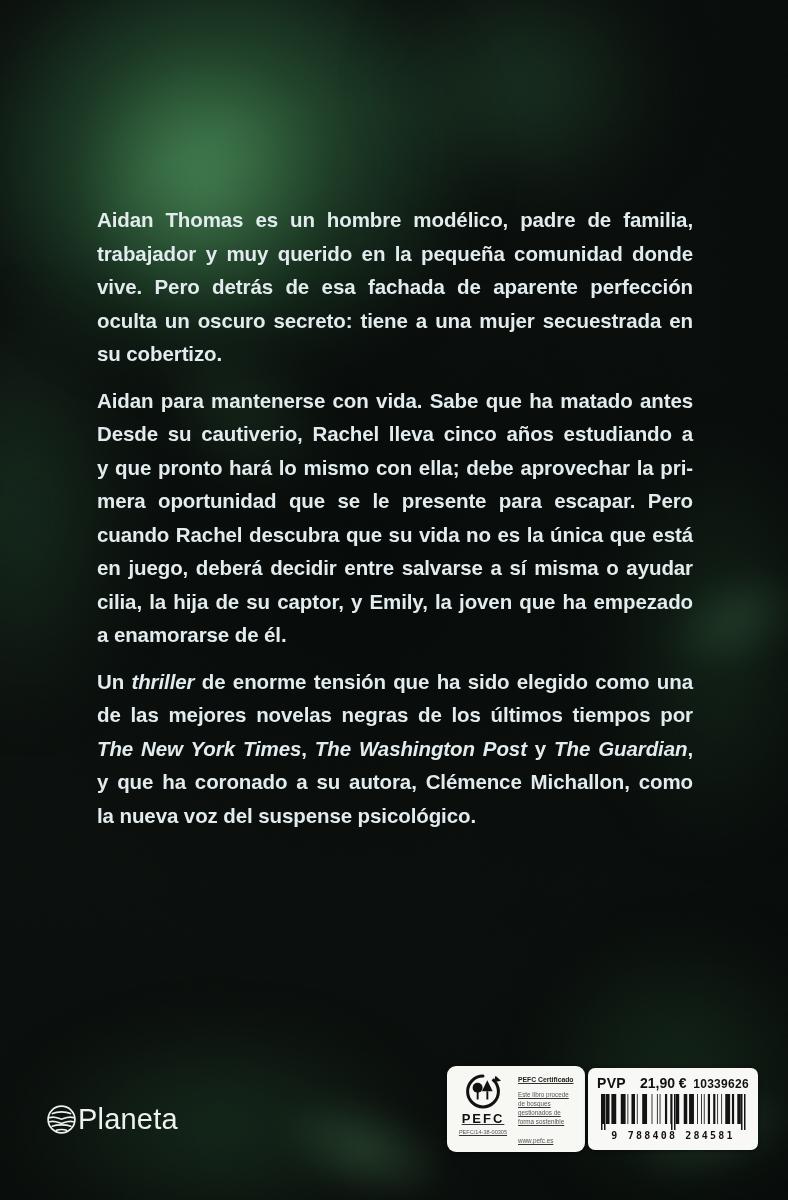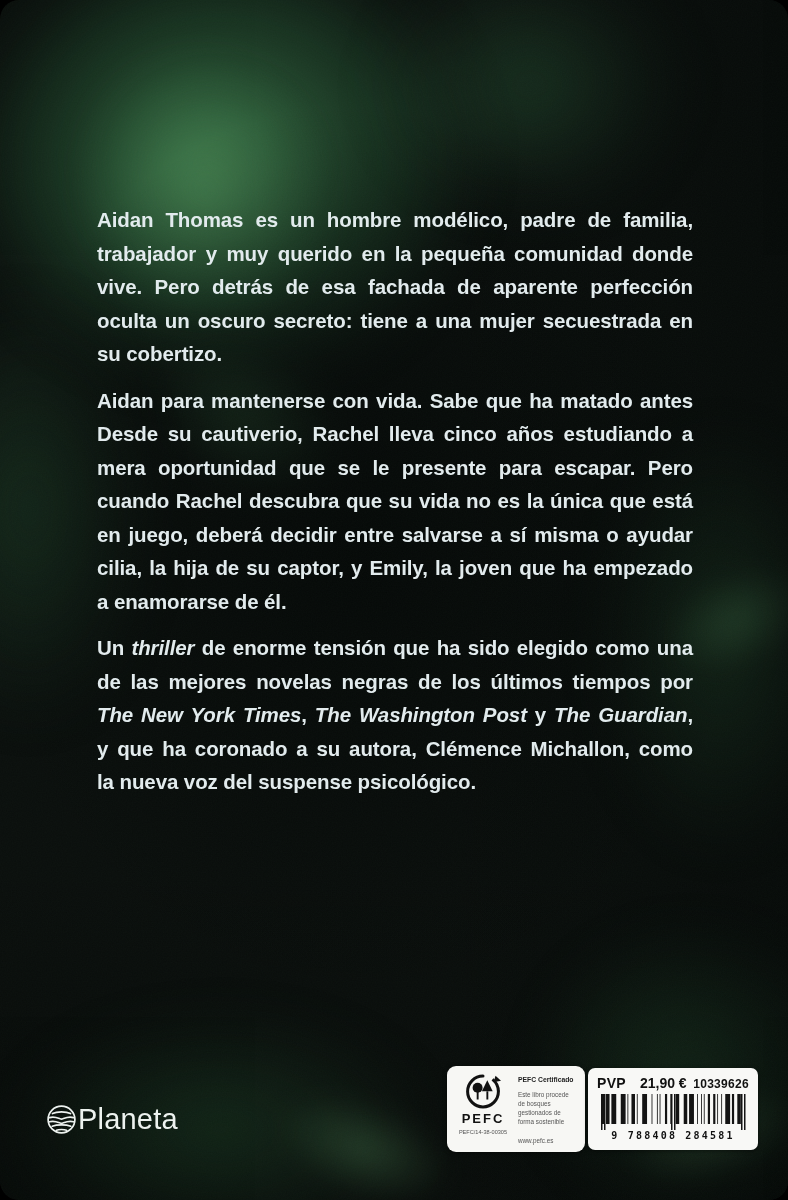--- a/index.html
+++ b/index.html
@@ -1,21 +1,20 @@
 <!DOCTYPE html>
 <html><head>
 <meta charset="utf-8">
 <style>
   * { margin:0; padding:0; box-sizing:border-box; }
   html,body { background:#000; }
   .cover {
     position:relative; width:788px; height:1200px;
     background:#0a0e0c; overflow:hidden;
     font-family:"Liberation Sans", sans-serif;
-    border-radius:19px;
   }
   
   .bg-layer { position:absolute; inset:0; z-index:0; }
   .blob { position:absolute; border-radius:50%; pointer-events:none; }
   .b1 { left:-120px; top:-140px; width:680px; height:600px;
         background:radial-gradient(closest-side, rgba(64,132,80,.75), rgba(38,88,54,.38) 55%, rgba(0,0,0,0) 76%);
         filter:blur(26px); }
   .b2 { left:40px; top:10px; width:330px; height:360px; border-radius:40% 60% 55% 45%;
         background:radial-gradient(closest-side, rgba(88,160,100,.55), rgba(50,105,64,.25) 60%, rgba(0,0,0,0) 78%);
         filter:blur(14px); transform:rotate(-18deg); }
@@ -65,21 +64,21 @@
   .line i { font-style:italic; }
   
   .publisher {
     position:absolute; z-index:3; left:46px; top:1103px;
     display:flex; align-items:center; gap:1px; color:#edf2ef;
   }
   .publisher-name { font-size:29px; font-weight:400; letter-spacing:.2px; }
   .pefc-box {
     position:absolute; z-index:3; left:447px; top:1066px; width:138px; height:86px;
     background:#f7f7f4; border-radius:9px; box-shadow:0 1px 4px rgba(0,0,0,.5);
-    display:flex; gap:7px; padding:7px 4px 6px 8px; color:#333;
+    display:flex; gap:7px; padding:7px 4px 6px 8px; color:#333;text-decoration:underline;
   }
   .pefc-left { width:56px; display:flex; flex-direction:column; align-items:center; }
   .pefc-word { font-size:13px; font-weight:700; letter-spacing:2px; color:#111; margin-top:1px; }
   .pefc-license { font-size:5.6px; color:#555; margin-top:3px; white-space:nowrap; }
   .pefc-right { flex:1; display:flex; flex-direction:column; padding-top:3px; }
   .pefc-title { font-size:6.8px; font-weight:700; color:#222; }
   .pefc-desc { font-size:6.3px; line-height:1.45; color:#555; margin-top:7px; width:58px; }
   .pefc-url { font-size:6.3px; color:#555; margin-top:auto; margin-bottom:2px; }
   .barcode-box {
     position:absolute; z-index:3; left:588px; top:1068px; width:170px; height:82px;
@@ -127,20 +126,21 @@
       <div class="para">
         <div class="line"><span>Aidan Thomas es un hombre modélico, padre de familia,</span></div>
         <div class="line"><span>trabajador y muy querido en la pequeña comunidad donde</span></div>
         <div class="line"><span>vive. Pero detrás de esa fachada de aparente perfección</span></div>
         <div class="line"><span>oculta un oscuro secreto: tiene a una mujer secuestrada en</span></div>
         <div class="line last"><span>su cobertizo.</span></div>
       </div>
       <div class="para">
         <div class="line"><span>Aidan para mantenerse con vida. Sabe que ha matado antes</span></div>
         <div class="line"><span>Desde su cautiverio, Rachel lleva cinco años estudiando a</span></div>
+        <div class="line"><span>y que pronto hará lo mismo con ella; debe aprovechar la pri-</span></div>
         <div class="line"><span>mera oportunidad que se le presente para escapar. Pero</span></div>
         <div class="line"><span>cuando Rachel descubra que su vida no es la única que está</span></div>
         <div class="line"><span>en juego, deberá decidir entre salvarse a sí misma o ayudar</span></div>
         <div class="line"><span>cilia, la hija de su captor, y Emily, la joven que ha empezado</span></div>
         <div class="line last"><span>a enamorarse de él.</span></div>
       </div>
       <div class="para">
         <div class="line"><span>Un </span><i>thriller</i><span> de enorme tensión que ha sido elegido como una</span></div>
         <div class="line"><span>de las mejores novelas negras de los últimos tiempos por</span></div>
         <div class="line"><i>The New York Times</i><span>, </span><i>The Washington Post</i><span> y </span><i>The Guardian</i><span>,</span></div>

